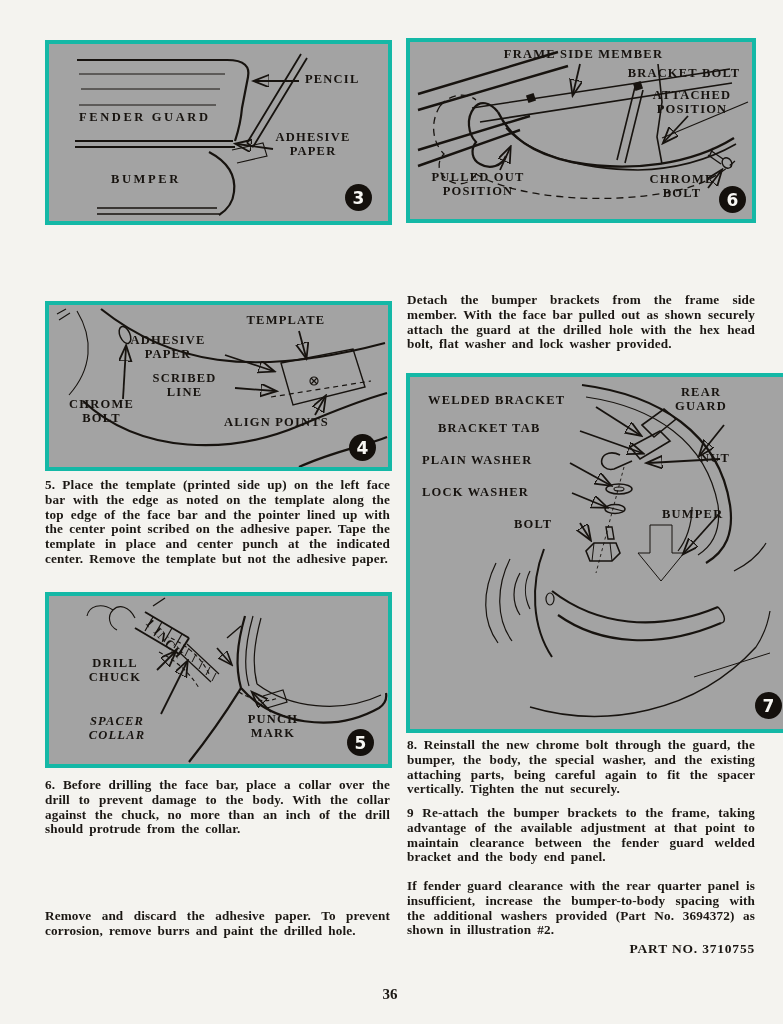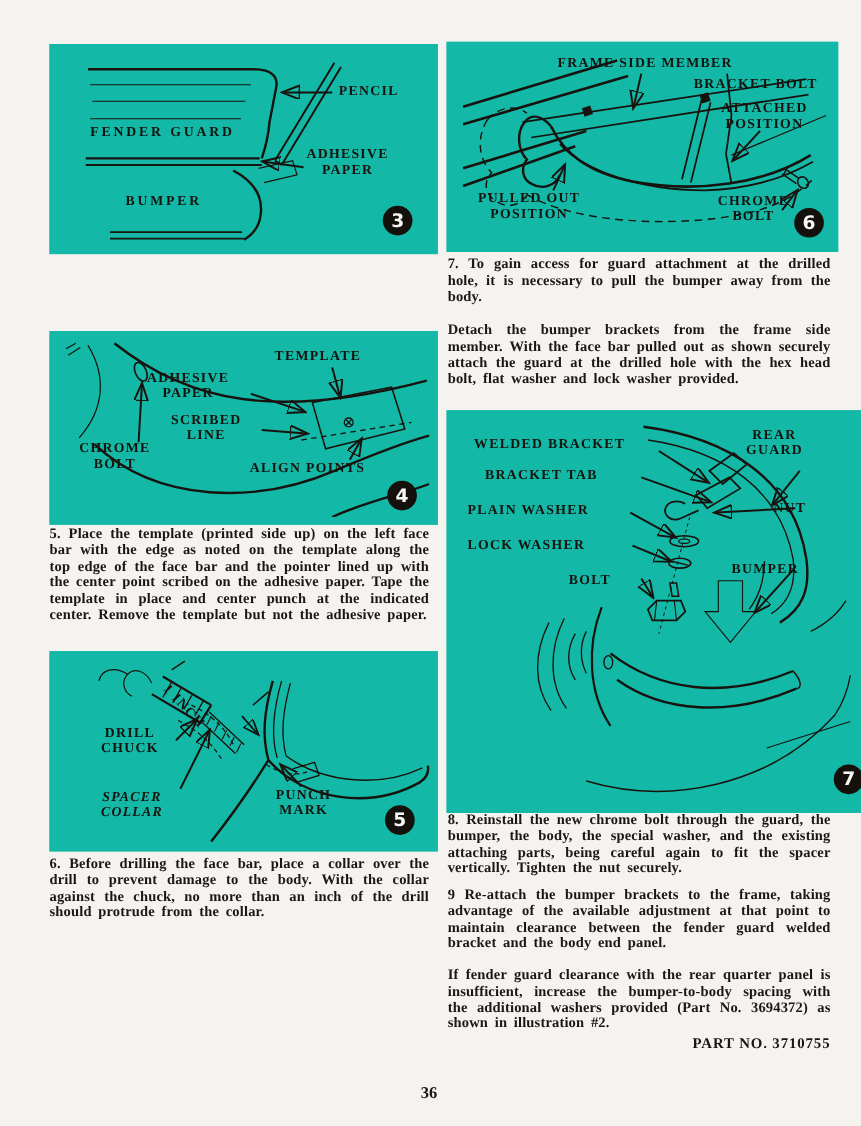--- a/index.html
+++ b/index.html
@@ -7,22 +7,22 @@
     width:783px;height:1024px;
     background:#f4f3ef;
     font-family:"Liberation Serif", serif;
     color:#1b1713;
     position:relative;
     overflow:hidden;
   }
   #page{position:absolute;inset:0;}
   .panel{
     position:absolute;
-    border:7px solid #14b8a6;
-    background:#14b8a6;
+    border:4px solid #14b8a6;
+    background:#a3a3a3;
     box-sizing:content-box;
   }
   .art{position:absolute;left:0;top:0;width:100%;height:100%;}
   .lbl{
     position:absolute;
     font-weight:700;
     font-size:12.5px;
     line-height:14px;
     letter-spacing:1.2px;
     white-space:pre-line;
@@ -178,20 +178,21 @@
     <div class="lbl rot" style="left:104px;top:20px;">1 INCH</div>
     <div class="lbl" style="left:24px;top:60px;width:84px;">DRILL
 CHUCK</div>
     <div class="lbl" style="left:18px;top:118px;width:100px;font-style:italic;">SPACER
 COLLAR</div>
     <div class="lbl" style="left:176px;top:116px;width:96px;">PUNCH
 MARK</div>
     <div class="badge" style="right:14px;bottom:8px;">5</div>
   </div>
   <div class="para" style="left:45px;top:778px;width:345px;">6.  Before drilling the face bar, place a collar over the drill to prevent damage to the body.  With the collar against the chuck, no more than an inch of the drill should protrude from the collar.</div>
+  <div class="para" style="left:45px;top:909px;width:345px;">Remove and discard the adhesive paper.  To prevent corrosion, remove burrs and paint the drilled hole.</div>
 
   <div class="panel" style="left:406px;top:38px;width:342px;height:177px;">
     <svg class="art" viewBox="0 0 342 177">
       <defs>
           <marker id="a6" markerWidth="10" markerHeight="8" refX="8" refY="3.5" orient="auto">
             <path d="M0,0L9,3.5L0,7Z" fill="#17130f" stroke="none"></path>
           </marker>
         </defs>
 
       <path d="M8,52 L148,10 M8,68 L158,24 M8,108 L120,74 M8,124 L110,88" stroke-width="2.4"></path>
@@ -222,21 +223,20 @@
     <div class="lbl" style="left:86px;top:5px;width:175px;">FRAME SIDE MEMBER</div>
     <div class="lbl" style="left:210px;top:24px;width:128px;">BRACKET BOLT</div>
     <div class="lbl" style="left:232px;top:46px;width:100px;">ATTACHED
 POSITION</div>
     <div class="lbl" style="left:12px;top:128px;width:112px;">PULLED OUT
 POSITION</div>
     <div class="lbl" style="left:232px;top:130px;width:80px;">CHROME
 BOLT</div>
     <div class="badge" style="right:6px;bottom:6px;">6</div>
   </div>
-  <div class="para" style="left:407px;top:233px;width:348px;">7.  To gain access for guard attachment at the drilled hole, it is necessary to pull the bumper away from the body.</div>
   <div class="para" style="left:407px;top:293px;width:348px;">Detach the bumper brackets from the frame side member.  With the face bar pulled out as shown securely attach the guard at the drilled hole with the hex head bolt, flat washer and lock washer provided.</div>
 
   <div class="panel" style="left:406px;top:373px;width:336px;height:352px;padding-left:48px;">
     <svg class="art" viewBox="0 0 336 352">
       <defs>
           <marker id="a7" markerWidth="10" markerHeight="8" refX="8" refY="3.5" orient="auto">
             <path d="M0,0L9,3.5L0,7Z" fill="#17130f" stroke="none"></path>
           </marker>
         </defs>
 

